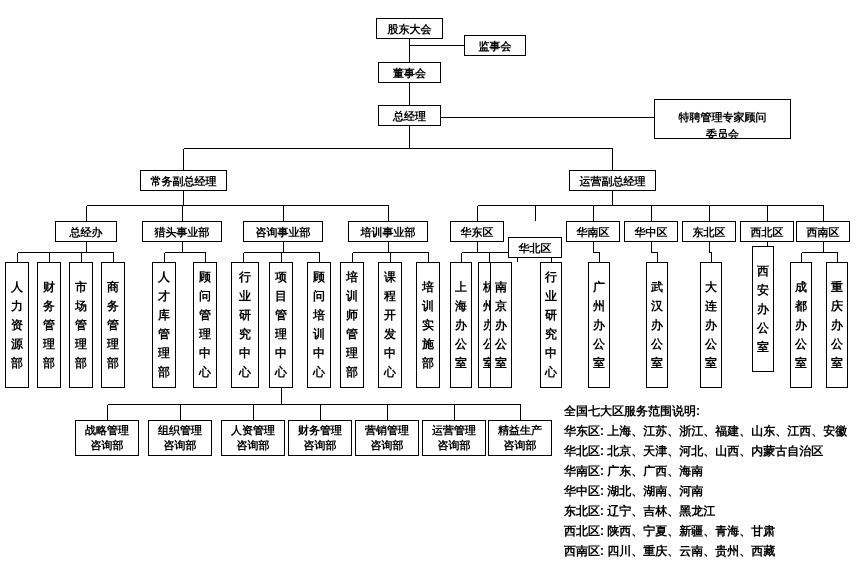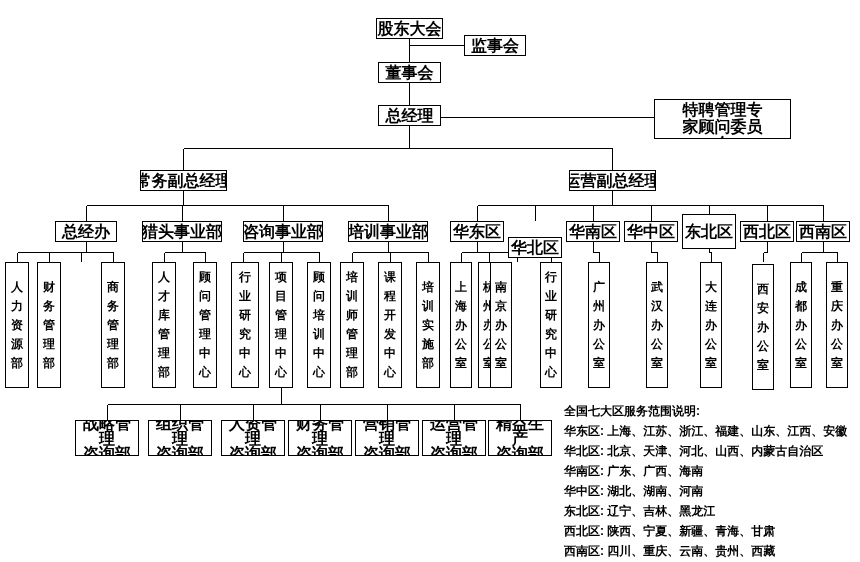--- a/index.html
+++ b/index.html
@@ -3,21 +3,21 @@
 <meta charset="utf-8">
 <style>
   * { margin:0; padding:0; box-sizing:border-box; }
   html,body { background:#fff; }
   body { font-family:"Liberation Sans","DejaVu Sans",sans-serif; color:var(--text,#000); }
   .canvas { position:relative; width:860px; height:562px; background:var(--background,#fff); overflow:hidden; }
   .lines { position:absolute; left:0; top:0; }
   .box {
     position:absolute; border:1px solid var(--box-border,#000); background:#fff;
     display:flex; align-items:center; justify-content:center;
-    font-size:16px; font-weight:bold; text-align:center; line-height:14px;
+    font-size:11px; font-weight:bold; text-align:center; line-height:14px;
     white-space:nowrap; overflow:hidden;
   }
   .box.multiline { white-space:normal; }
   .wrap { display:inline-block; width:92px; line-height:17px; white-space:normal;margin-top:14px; }
   .vbox {
     position:absolute; border:1px solid var(--box-border,#000); background:#fff;
     display:flex; align-items:center; justify-content:center;
     font-size:12px; font-weight:bold; text-align:center;
     word-break:break-all; line-height:19px; padding:2px; overflow:hidden;
   }
@@ -69,47 +69,48 @@
 
   <div class="box" style="left:55px;top:221px;width:62px;height:21px">总经办</div>
   <div class="box" style="left:142px;top:221px;width:80px;height:21px">猎头事业部</div>
   <div class="box" style="left:243px;top:221px;width:80px;height:21px">咨询事业部</div>
   <div class="box" style="left:348px;top:221px;width:80px;height:21px">培训事业部</div>
 
   <div class="box" style="left:450px;top:221px;width:54px;height:21px">华东区</div>
   <div class="box" style="left:508px;top:237px;width:54px;height:21px">华北区</div>
   <div class="box" style="left:566px;top:221px;width:54px;height:21px">华南区</div>
   <div class="box" style="left:624px;top:221px;width:54px;height:21px">华中区</div>
-  <div class="box" style="left:682px;top:214px;width:54px;height:35px">东北区</div>
+  <div class="box" style="left:682px;top:221px;width:54px;height:21px">东北区</div>
   <div class="box" style="left:740px;top:221px;width:54px;height:21px">西北区</div>
   <div class="box" style="left:796px;top:221px;width:54px;height:21px">西南区</div>
 
   <div class="vbox" style="left:5px;top:262px;width:24px;height:126px">人力资源部</div>
   <div class="vbox" style="left:37px;top:262px;width:24px;height:126px">财务管理部</div>
+  <div class="vbox" style="left:69px;top:262px;width:24px;height:126px">市场管理部</div>
   <div class="vbox" style="left:101px;top:262px;width:24px;height:126px">商务管理部</div>
 
   <div class="vbox" style="left:152px;top:262px;width:24px;height:126px">人才库管理部</div>
   <div class="vbox" style="left:193px;top:262px;width:24px;height:126px">顾问管理中心</div>
 
   <div class="vbox" style="left:231px;top:262px;width:28px;height:126px">行业研究中心</div>
   <div class="vbox" style="left:269px;top:262px;width:24px;height:126px">项目管理中心</div>
   <div class="vbox" style="left:307px;top:262px;width:24px;height:126px">顾问培训中心</div>
 
   <div class="vbox" style="left:340px;top:262px;width:24px;height:126px">培训师管理部</div>
   <div class="vbox" style="left:378px;top:262px;width:24px;height:126px">课程开发中心</div>
   <div class="vbox" style="left:416px;top:262px;width:24px;height:126px">培训实施部</div>
 
   <div class="vbox" style="left:450px;top:262px;width:22px;height:126px">上海办公室</div>
   <div class="vbox" style="left:478px;top:262px;width:22px;height:126px">杭州办公室</div>
   <div class="vbox" style="left:490px;top:262px;width:22px;height:126px">南京办公室</div>
   <div class="vbox" style="left:540px;top:262px;width:22px;height:126px">行业研究中心</div>
   <div class="vbox" style="left:588px;top:262px;width:22px;height:126px">广州办公室</div>
   <div class="vbox" style="left:646px;top:262px;width:22px;height:126px">武汉办公室</div>
   <div class="vbox" style="left:700px;top:262px;width:22px;height:126px">大连办公室</div>
-  <div class="vbox" style="left:752px;top:264px;width:22px;height:126px">西安办公室</div>
+  <div class="vbox" style="left:752px;top:246px;width:22px;height:126px">西安办公室</div>
   <div class="vbox" style="left:790px;top:262px;width:22px;height:126px">成都办公室</div>
   <div class="vbox" style="left:826px;top:262px;width:22px;height:126px">重庆办公室</div>
 
   <div class="box two-line" style="left:75px;top:420px;width:64px;height:36px">
     <div>
       <span class="l">战略管理</span>
       <span class="l">咨询部</span>
     </div>
   </div>
   <div class="box two-line" style="left:148px;top:420px;width:64px;height:36px">

